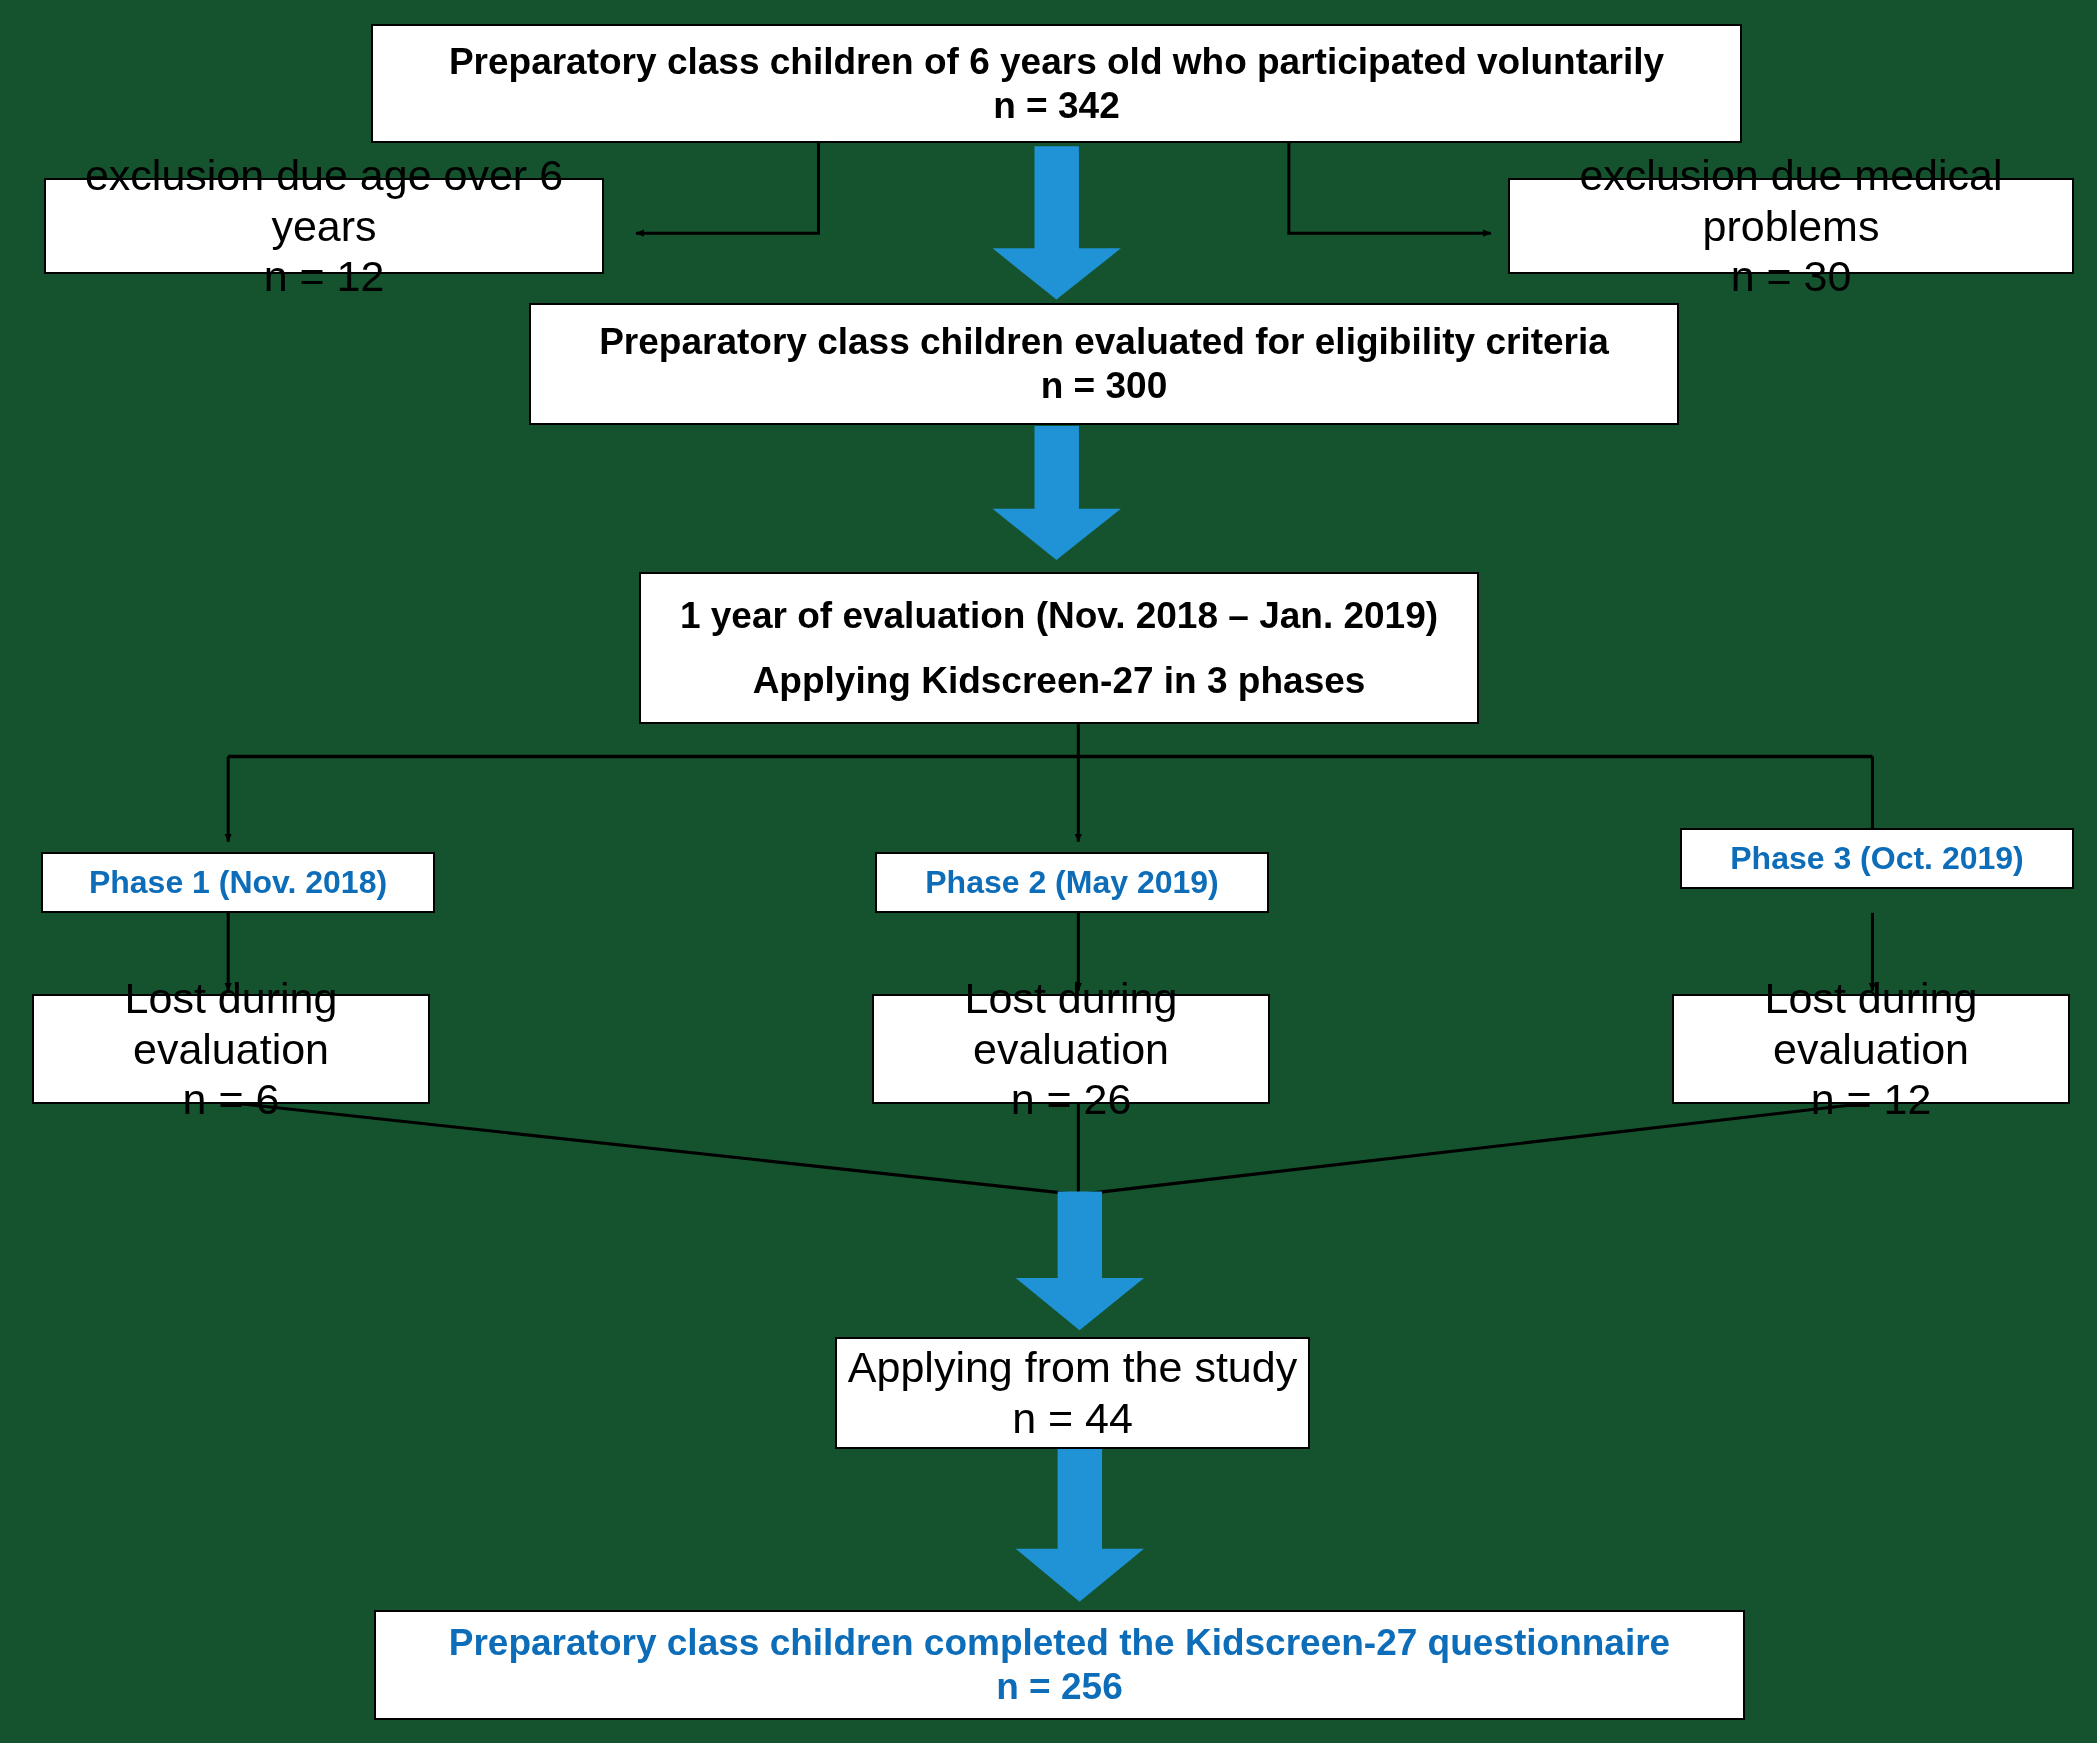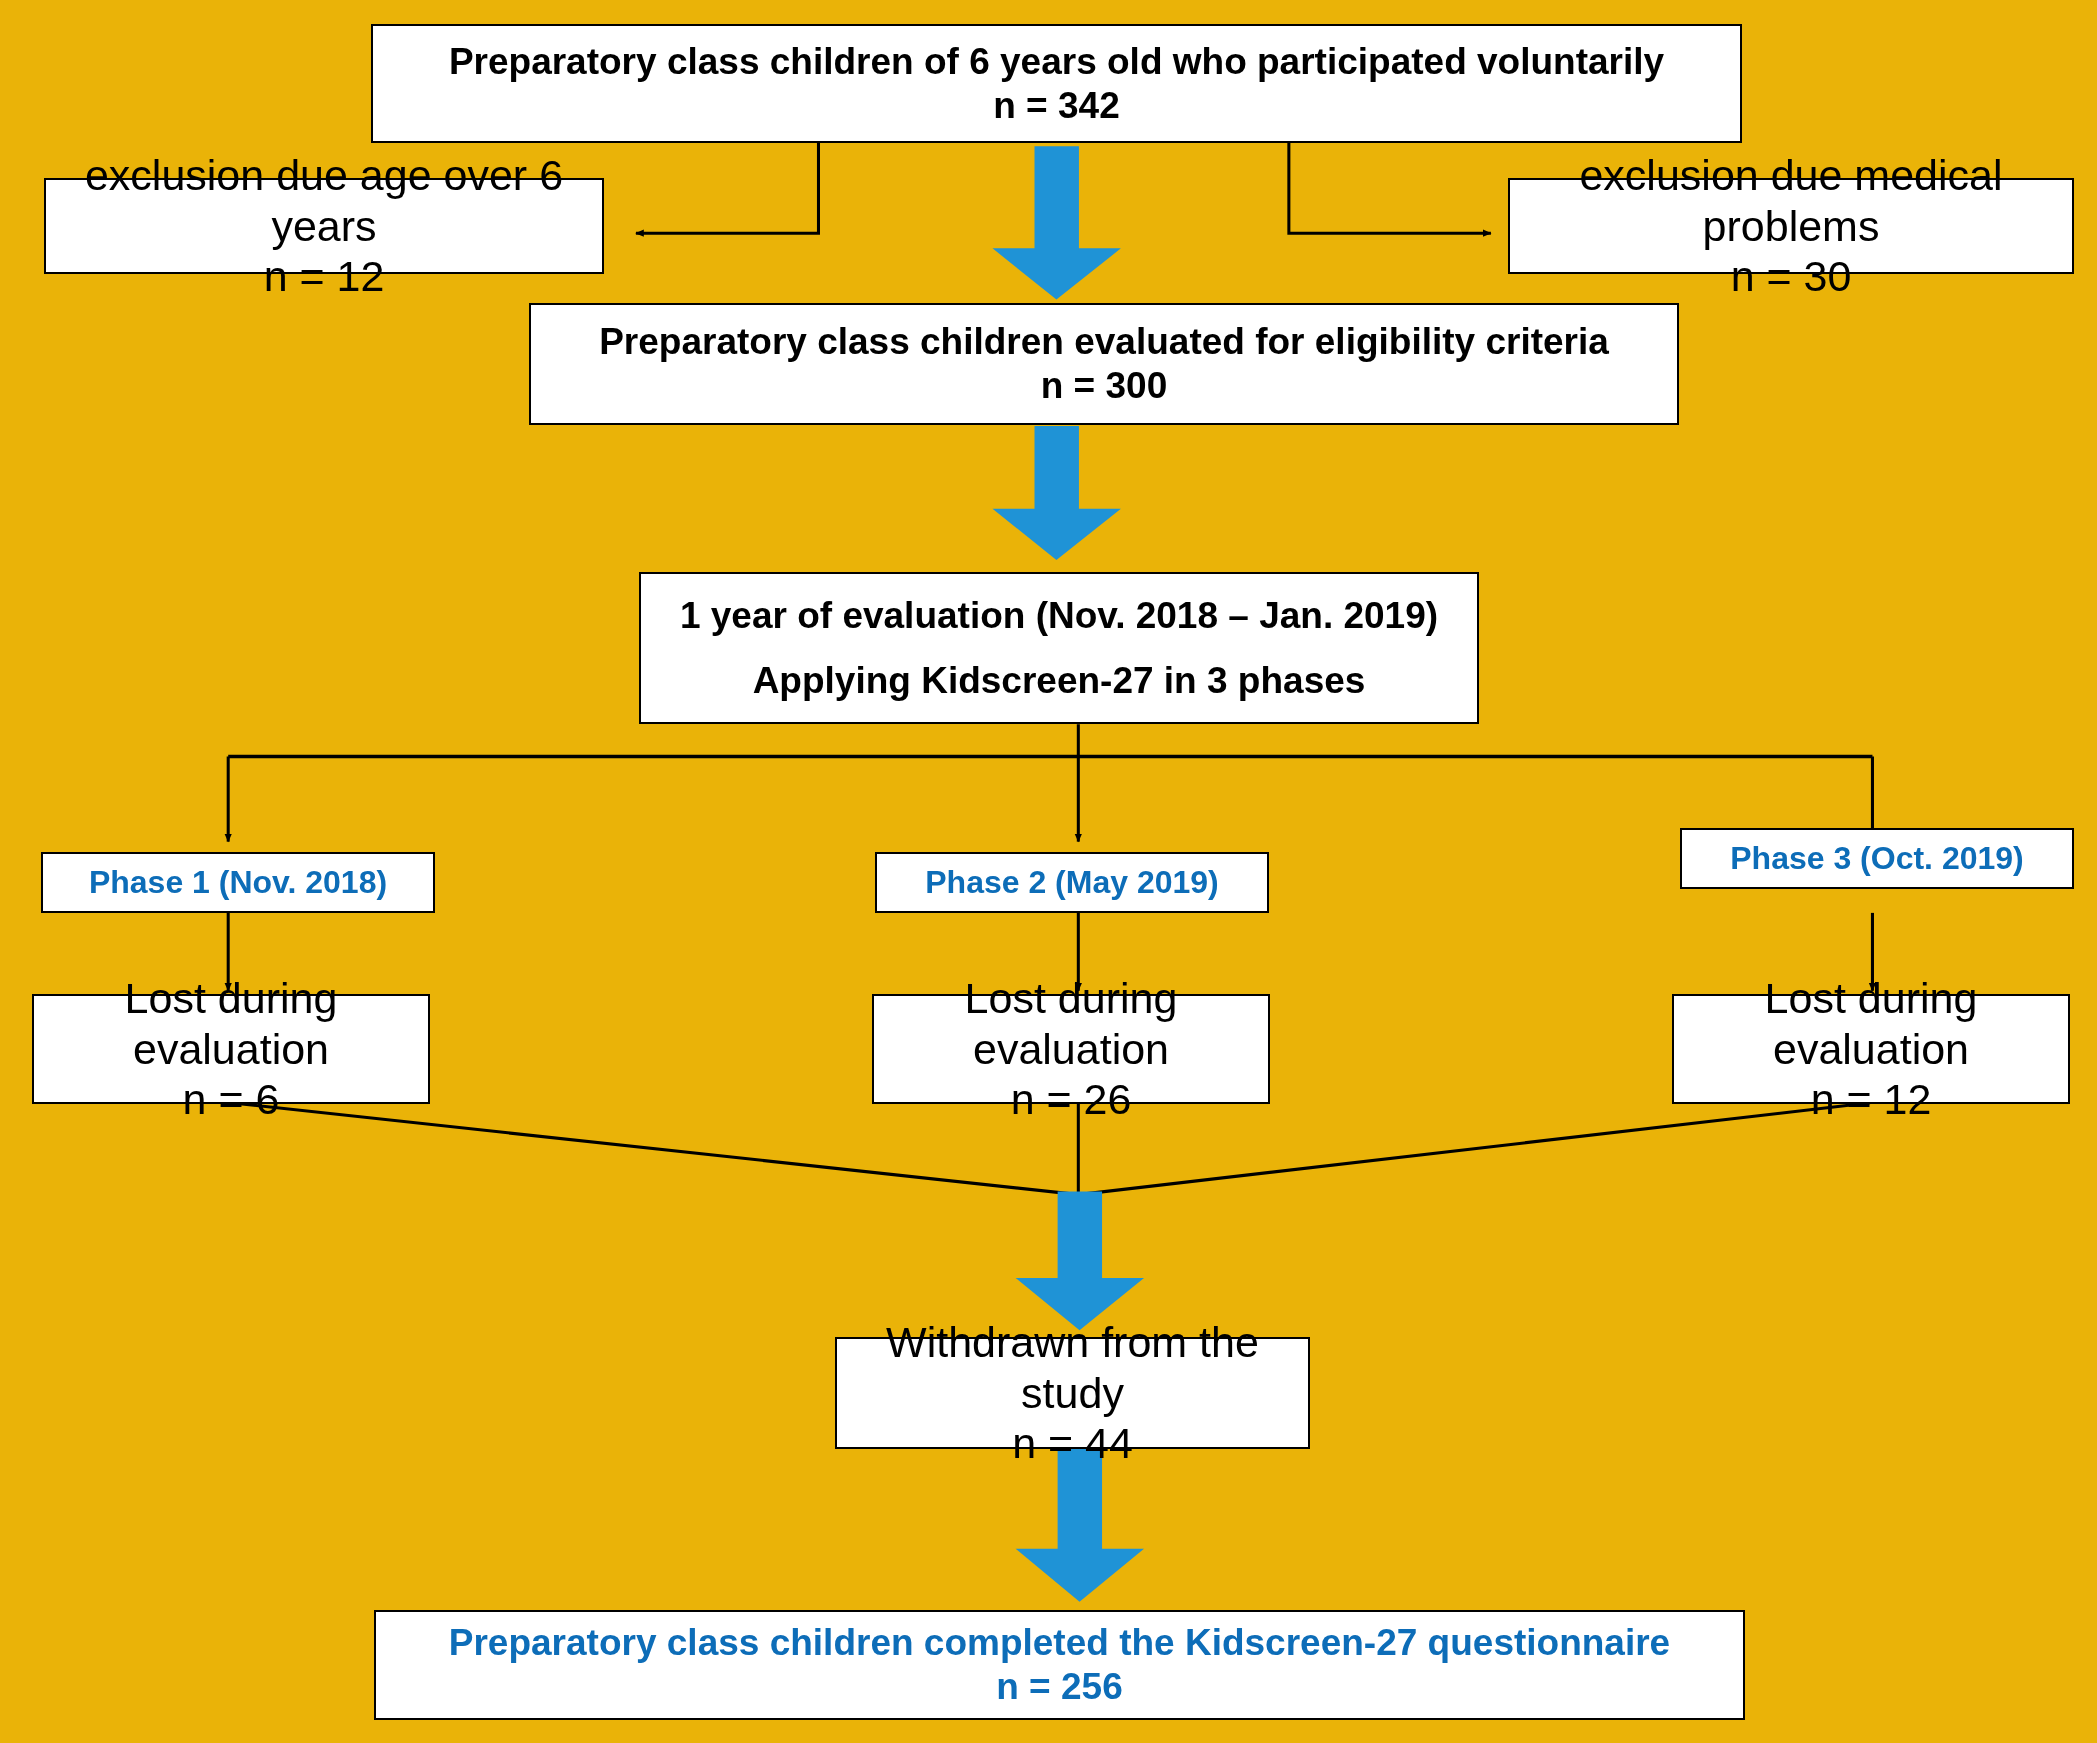--- a/index.html
+++ b/index.html
@@ -10,21 +10,21 @@
   body {
     width: 2097px;
     height: 1743px;
     font-family: "Liberation Sans", sans-serif;
     overflow: hidden;
   }
   #flowchart-root {
     position: relative;
     width: 2097px;
     height: 1743px;
-    background: #eab308;
+    background: #14532d;
   }
   svg.connectors {
     position: absolute;
     left: 0;
     top: 0;
     width: 2097px;
     height: 1743px;
   }
   .node {
     position: absolute;
@@ -148,21 +148,21 @@
     <span class="line normal fs-mid">Lost during evaluation</span>
     <span class="line normal fs-mid">n = 26</span>
   </div>
 
   <div class="node" style="left:1672px; top:994px; width:398px; height:110px;">
     <span class="line normal fs-mid">Lost during evaluation</span>
     <span class="line normal fs-mid">n = 12</span>
   </div>
 
   <div class="node" style="left:835px; top:1337px; width:475px; height:112px;">
-    <span class="line normal fs-mid">Withdrawn from the study</span>
+    <span class="line normal fs-mid">Applying from the study</span>
     <span class="line normal fs-mid">n = 44</span>
   </div>
 
   <div class="node" style="left:374px; top:1610px; width:1371px; height:110px;">
     <span class="line bold blue fs-big">Preparatory class children completed the Kidscreen-27 questionnaire</span>
     <span class="line bold blue fs-big">n = 256</span>
   </div>
 
 </div>
 

